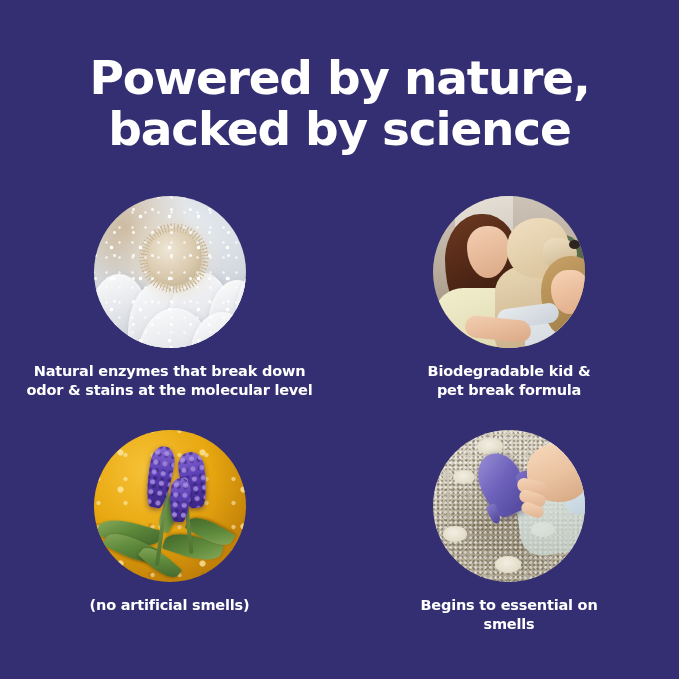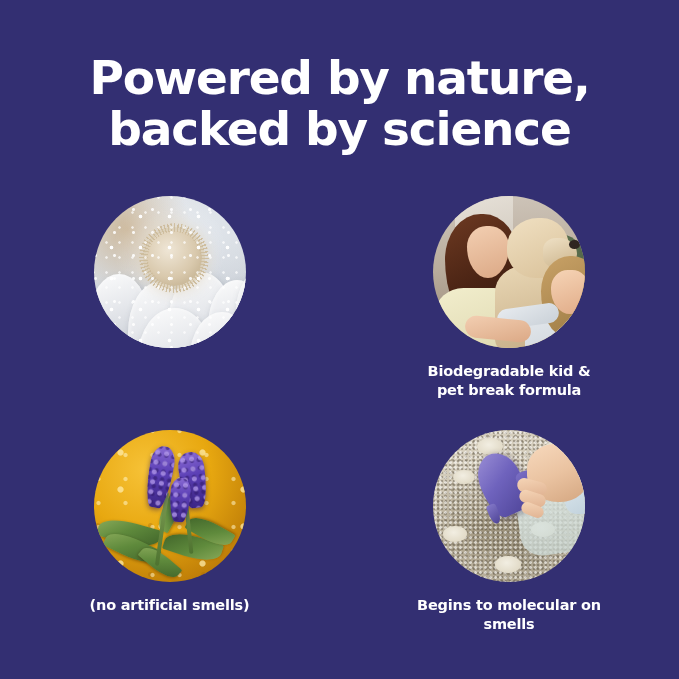--- a/index.html
+++ b/index.html
@@ -374,20 +374,24 @@
       <div class="circle img-enzymes">
         <div class="pebble p1"></div>
         <div class="pebble p2"></div>
         <div class="pebble p3"></div>
         <div class="pebble p4"></div>
         <div class="pebble p5"></div>
         <div class="pebble p6"></div>
         <div class="pebble p7"></div>
         <div class="spiky"></div>
         <div class="sparkles"></div>
+      </div>
+      <div class="caption">
+        <span class="cap-line">Natural enzymes that break down</span>
+        <span class="cap-line">odor &amp; stains at the molecular level</span>
       </div>
     </div>
 
     <div class="cell">
       <div class="circle img-family">
         <div class="fam-window"></div>
         <div class="fam-bg-plant"></div>
         <div class="fam-pot"></div>
         <div class="woman-hair"></div>
         <div class="woman-body"></div>
@@ -442,19 +446,19 @@
         <div class="bottle"></div>
         <div class="nozzle"></div>
         <div class="trigger"></div>
         <div class="sleeve"></div>
         <div class="hand"></div>
         <div class="finger f1"></div>
         <div class="finger f2"></div>
         <div class="finger f3"></div>
       </div>
       <div class="caption">
-        <span class="cap-line">Begins to molecular on</span>
+        <span class="cap-line">Begins to essential on</span>
         <span class="cap-line">smells</span>
       </div>
     </div>
 
   </div>
 </div>
 
 </body></html>

